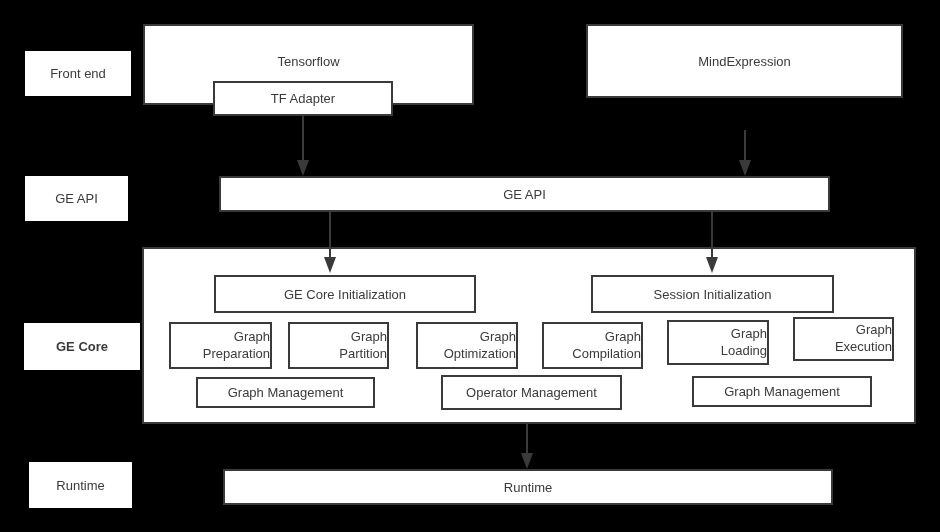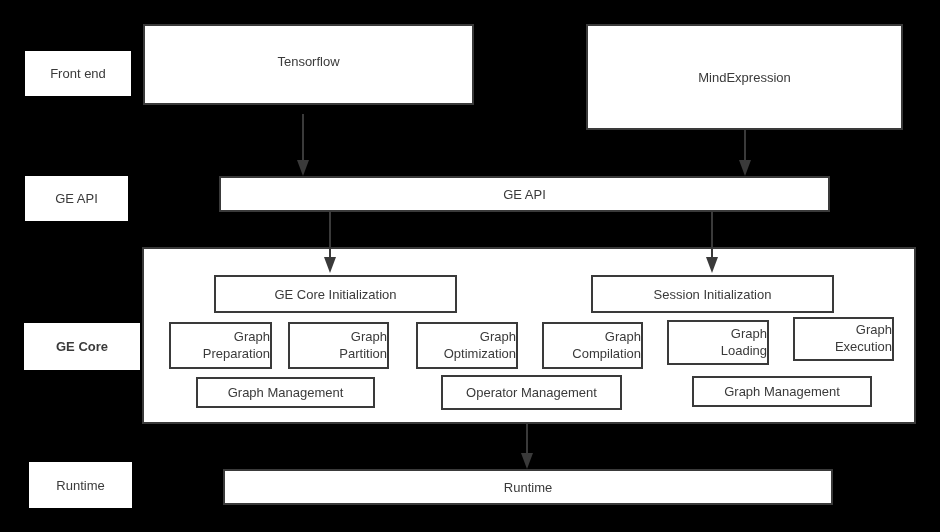--- a/index.html
+++ b/index.html
@@ -23,27 +23,27 @@
 
   .box{
     position:absolute; background:var(--box-fill);
     border:2px solid var(--border); box-sizing:border-box;
     display:flex; align-items:center; justify-content:center;
     text-align:center; color:var(--text);
   }
   .tensorflow{left:143px;top:24px;width:331px;height:81px;display:block;}
   .tf-title{position:absolute;left:0;top:28px;width:100%;text-align:center;}
   .tf-adapter{left:68px;top:55px;width:180px;height:35px;}
-  .mindexpression{left:586px;top:24px;width:317px;height:106px;}
+  .mindexpression{left:586px;top:24px;width:317px;height:74px;}
   .ge-api-box{left:219px;top:176px;width:611px;height:36px;}
   .ge-core-box{left:142px;top:247px;width:774px;height:177px;display:block;}
   .runtime-box{left:223px;top:469px;width:610px;height:36px;}
 
   
-  .ge-core-init {left:70px; top:26px; width:243px;height:38px;}
+  .ge-core-init {left:70px; top:26px; width:262px;height:38px;}
   .session-init {left:447px;top:26px; width:243px;height:38px;}
   .module{flex-direction:column;line-height:1.28;align-items:flex-end;}
   .m-prep {left:25px; top:73px;width:103px;height:47px;}
   .m-part {left:144px;top:73px;width:101px;height:47px;}
   .m-opt  {left:272px;top:73px;width:102px;height:47px;}
   .m-comp {left:398px;top:73px;width:101px;height:47px;}
   .m-load {left:523px;top:71px;width:102px;height:45px;}
   .m-exec {left:649px;top:68px;width:101px;height:44px;}
   .g-engine  {left:52px; top:128px;width:179px;height:31px;}
   .g-operator{left:297px;top:126px;width:181px;height:35px;}
@@ -64,20 +64,23 @@
 
 <div class="canvas">
 
   <div class="side-label lbl-front-end">Front end</div>
   <div class="side-label lbl-ge-api">GE API</div>
   <div class="side-label lbl-ge-core">GE Core</div>
   <div class="side-label lbl-runtime">Runtime</div>
 
   <div class="box tensorflow">
     <div class="tf-title">Tensorflow</div>
+    <div class="box tf-adapter">
+      <span>TF Adapter</span>
+    </div>
   </div>
   <div class="box mindexpression">
     <span>MindExpression</span>
   </div>
 
   <div class="box ge-api-box">
     <span>GE API</span>
   </div>
 
   <div class="box ge-core-box">

